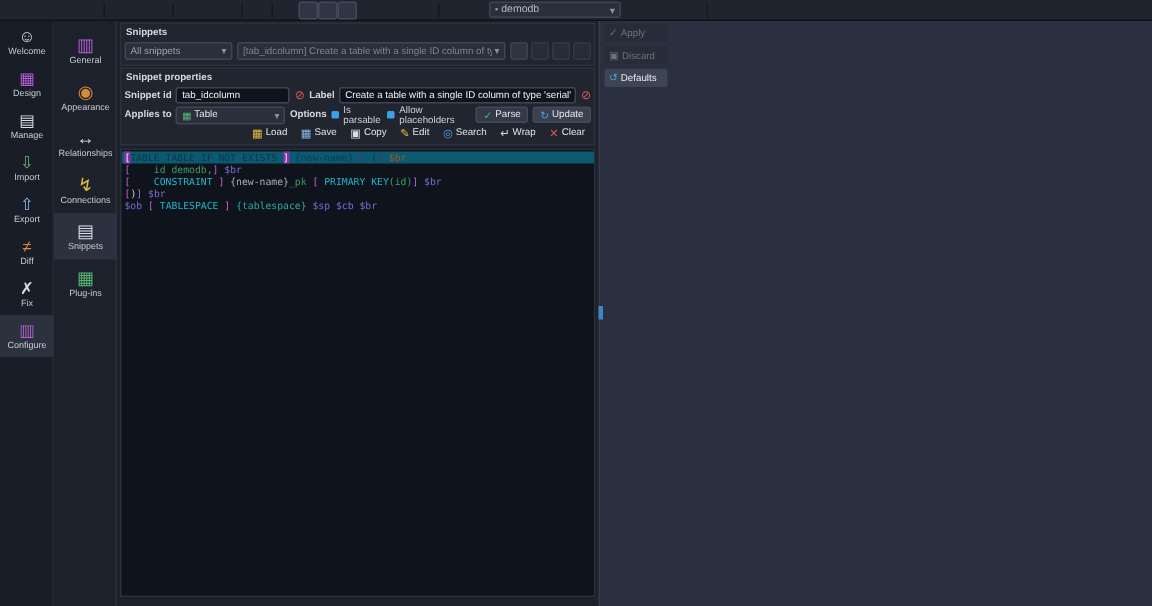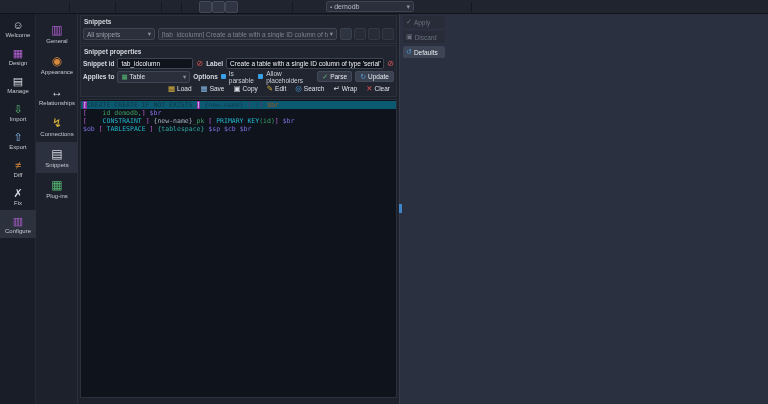--- a/index.html
+++ b/index.html
@@ -293,23 +293,24 @@
             <span>Wrap</span>
           </div>
           <div class="ebtn">
             <span class="bicon i-r">✕</span>
             <span>Clear</span>
           </div>
         </div>
     </div>
 
     <div class="editor">
-        <div class="cl sel"><span class="c-bm">[</span><span class="c-k1">CREATE CREATE IF NOT EXISTS </span><span class="c-bm">]</span><span class="c-pl"> </span><span class="c-n1">{new-name}</span><span class="c-pl"> </span><span class="c-b1">[</span><span class="c-n1"> (</span><span class="c-b1">]</span><span class="c-pl"> </span><span class="c-o1">$br</span></div>
+        <div class="cl sel"><span class="c-bm">[</span><span class="c-k1">TABLE TABLE IF NOT EXISTS </span><span class="c-bm">]</span><span class="c-pl"> </span><span class="c-n1">{new-name}</span><span class="c-pl"> </span><span class="c-b1">[</span><span class="c-n1"> (</span><span class="c-b1">]</span><span class="c-pl"> </span><span class="c-o1">$br</span></div>
         <div class="cl"><span class="c-b">[</span><span class="c-g">    id demodb,</span><span class="c-b">]</span><span class="c-pl"> </span><span class="c-v">$br</span></div>
         <div class="cl"><span class="c-b">[</span><span class="c-pl">    </span><span class="c-k">CONSTRAINT</span><span class="c-pl"> </span><span class="c-b">]</span><span class="c-pl"> </span><span class="c-nm">{new-name}</span><span class="c-g">_pk</span><span class="c-pl"> </span><span class="c-b">[</span><span class="c-pl"> </span><span class="c-k">PRIMARY KEY</span><span class="c-g">(id)</span><span class="c-b">]</span><span class="c-pl"> </span><span class="c-v">$br</span></div>
+        <div class="cl"><span class="c-b">[</span><span class="c-pl">)</span><span class="c-b">]</span><span class="c-pl"> </span><span class="c-v">$br</span></div>
         <div class="cl"><span class="c-v">$ob</span><span class="c-pl"> </span><span class="c-b">[</span><span class="c-pl"> </span><span class="c-k">TABLESPACE</span><span class="c-pl"> </span><span class="c-b">]</span><span class="c-pl"> </span><span class="c-tb">{tablespace}</span><span class="c-pl"> </span><span class="c-v">$sp</span><span class="c-pl"> </span><span class="c-v">$cb</span><span class="c-pl"> </span><span class="c-v">$br</span></div>
       </div>
   </div>
 
   <div class="right">
     <div class="split"></div>
     <div class="side-col">
       <div class="side-btn">
         <span class="bicon">✓</span>
         <span>Apply</span>

